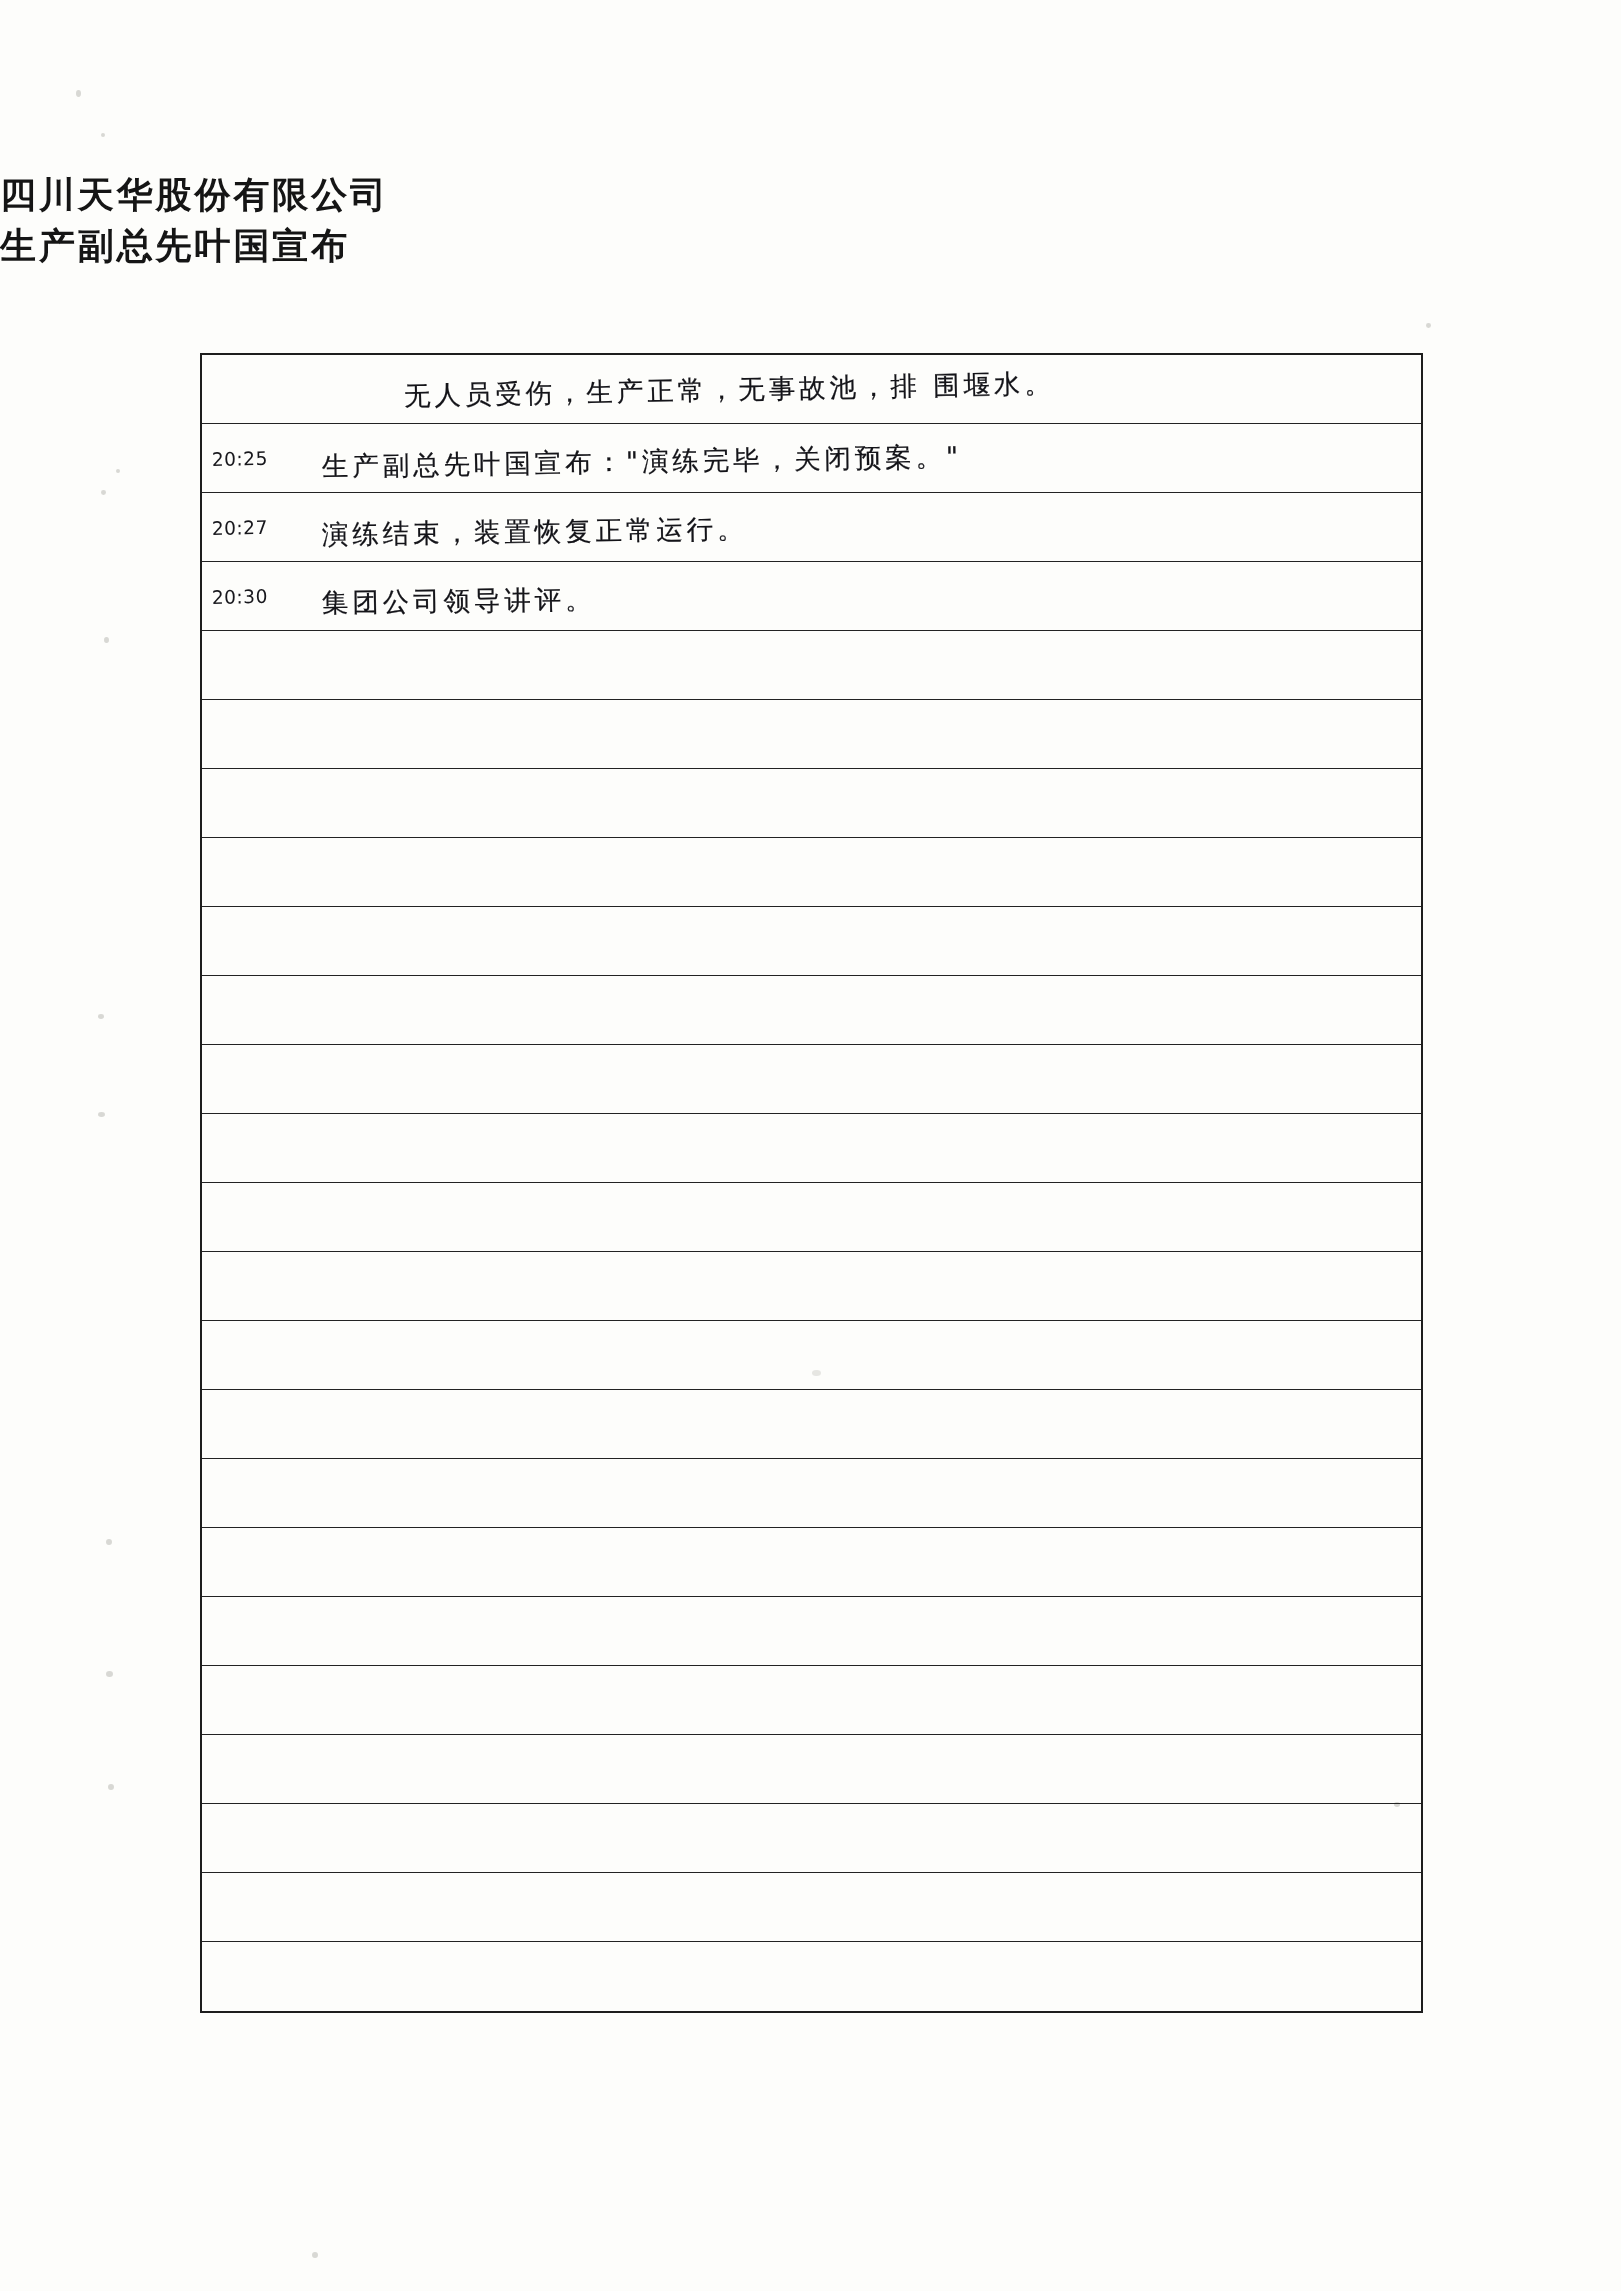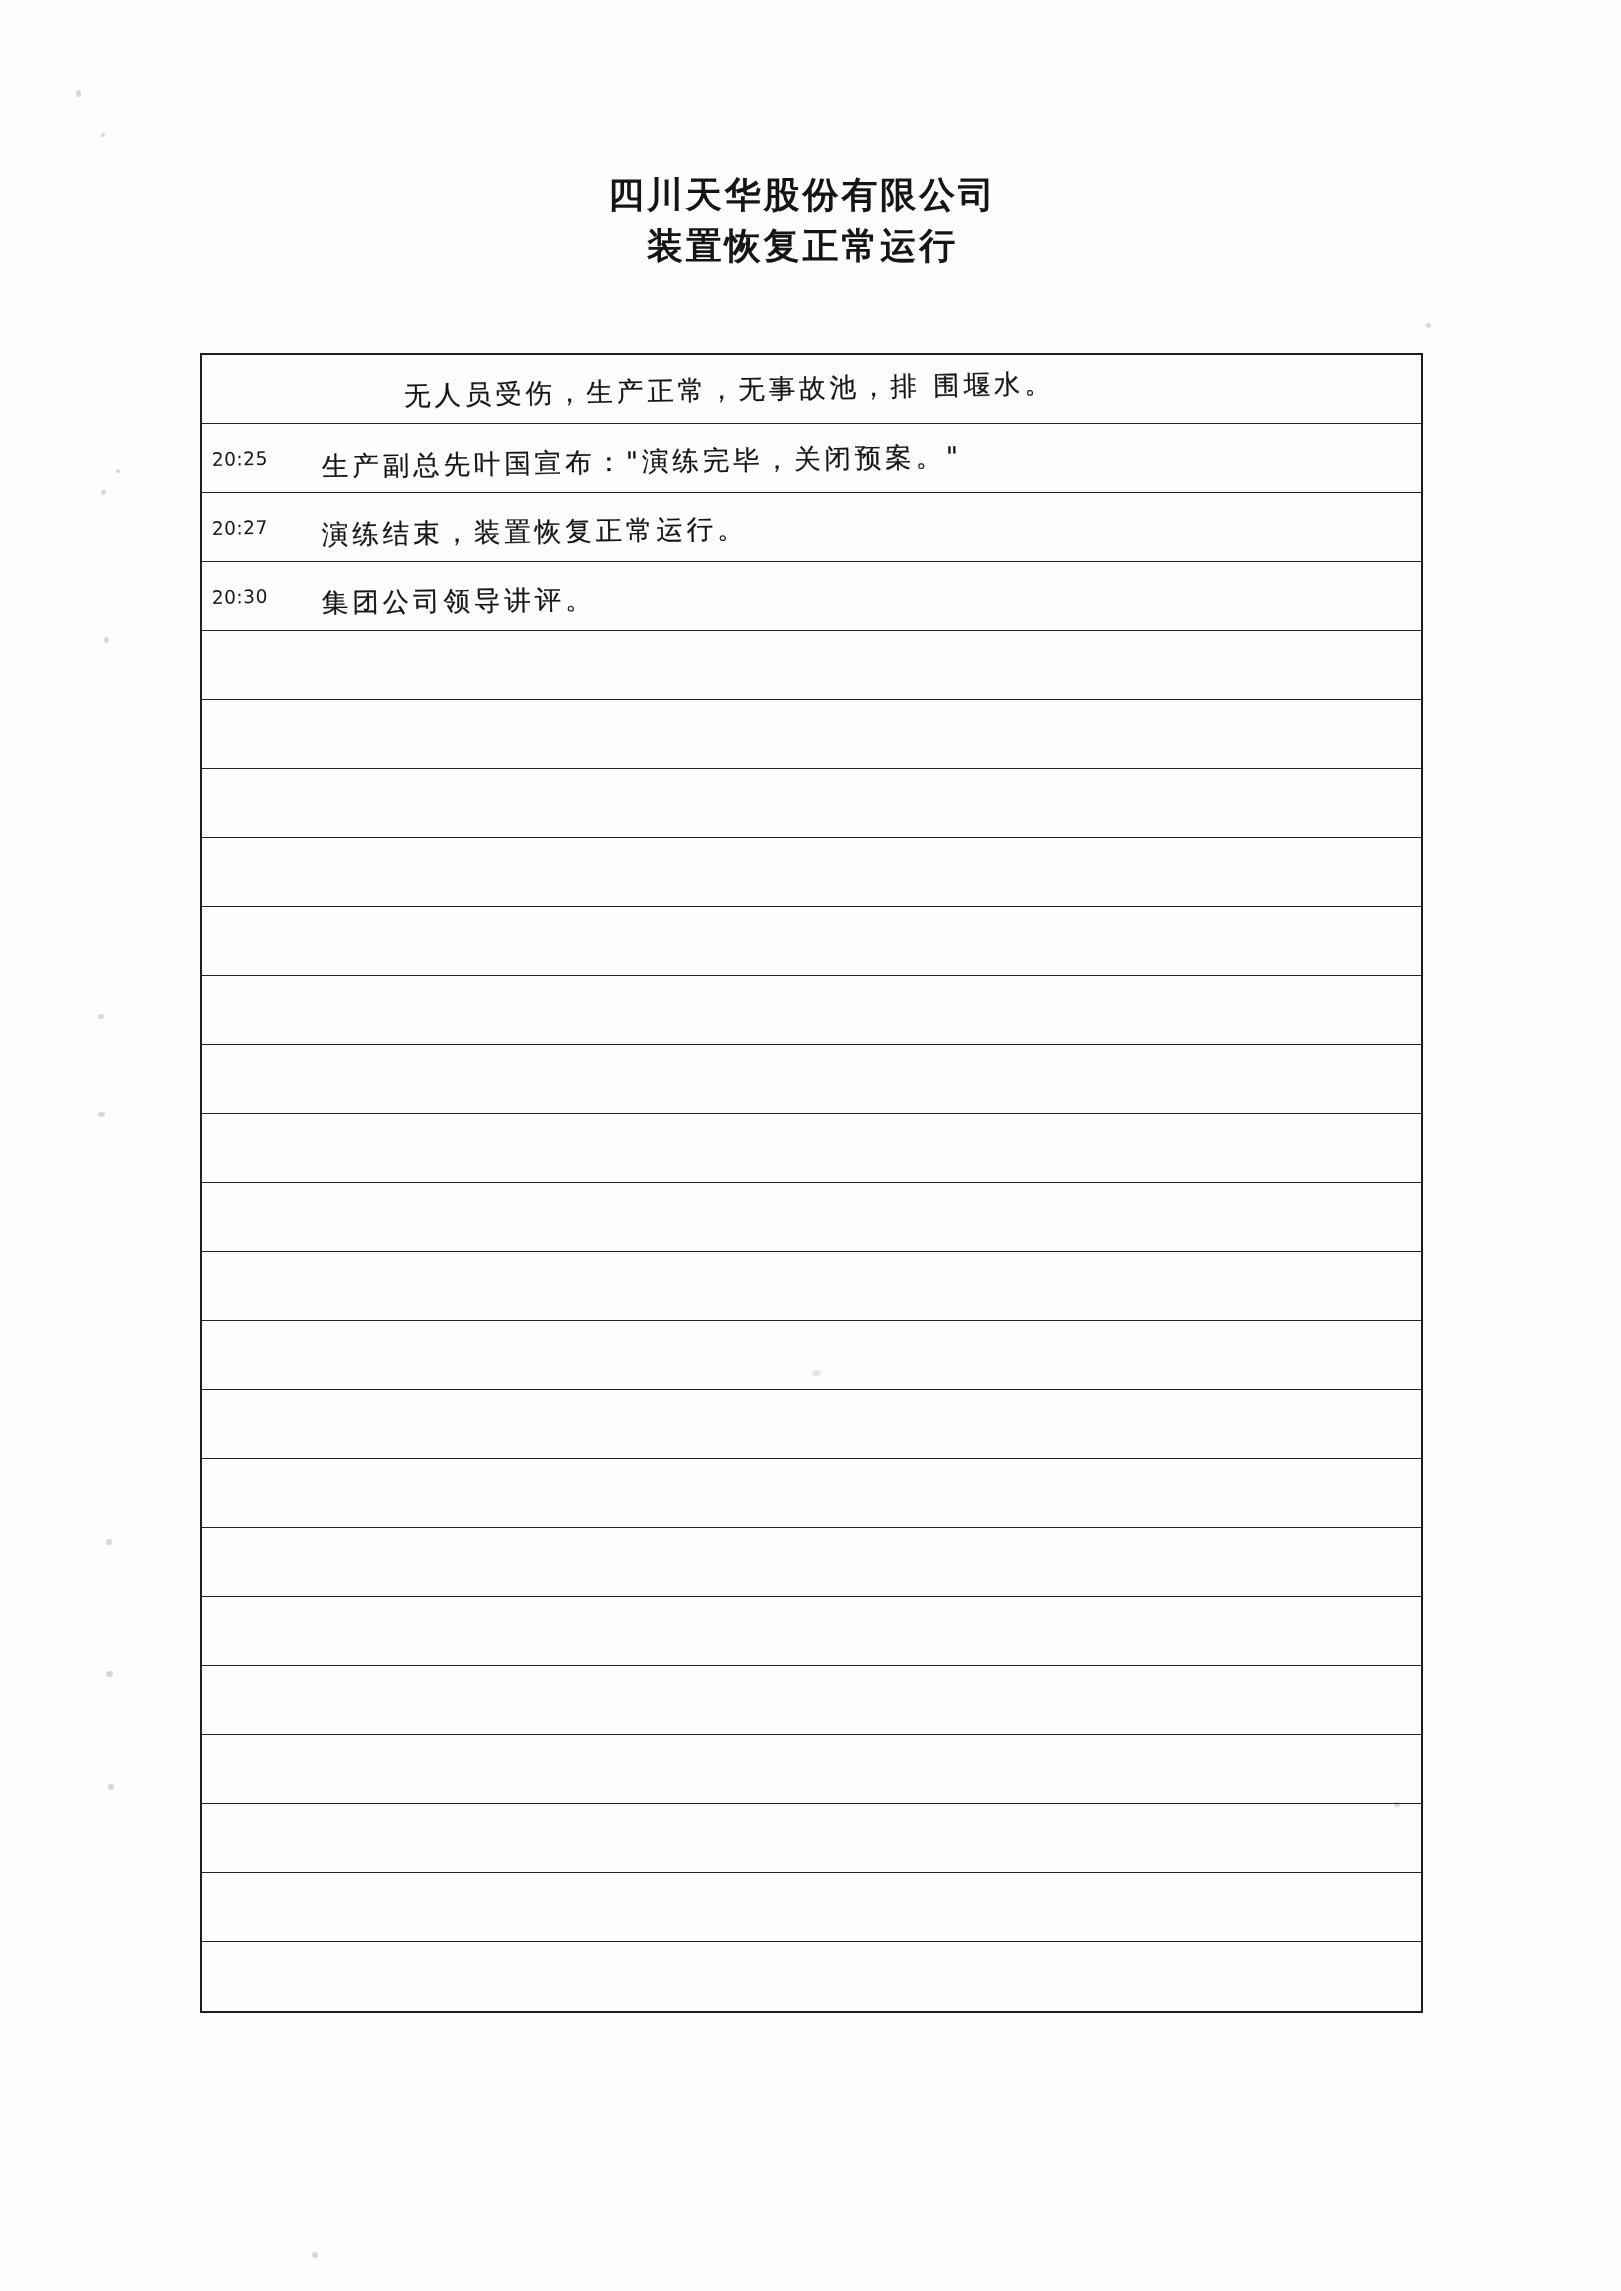--- a/index.html
+++ b/index.html
@@ -29,21 +29,20 @@
     background: #b9b9b4;
     border-radius: 50%;
     opacity: .55;
   }
 
   .doc-header {
     position: absolute;
     left: 0;
     right: 16px;
     top: 169px;
-    text-align: center;
   }
   .doc-title-line {
     font-family: "DejaVu Sans", sans-serif;
     font-weight: bold;
     font-size: 36px;
     letter-spacing: 2.9px;
     color: #151515;
     line-height: 1.42;
   }
 
@@ -124,21 +123,21 @@
   <div class="speck" style="left:106px;top:1539px;width:5.9px;height:5.9px;"></div>
   <div class="speck" style="left:106px;top:1671px;width:6.9px;height:5.9px;"></div>
   <div class="speck" style="left:108px;top:1784px;width:5.9px;height:5.9px;"></div>
   <div class="speck" style="left:1426px;top:323px;width:4.9px;height:4.9px;"></div>
   <div class="speck" style="left:1394px;top:1802px;width:5.9px;height:4.9px;"></div>
   <div class="speck" style="left:312px;top:2252px;width:5.9px;height:5.9px;"></div>
   <div class="speck" style="left:812px;top:1370px;width:8.8px;height:5.9px;opacity:.35;"></div>
 
   <div class="doc-header">
     <div class="doc-title-line">四川天华股份有限公司</div>
-    <div class="doc-title-line">装置恢复正常运行</div>
+    <div class="doc-title-line">生产副总先叶国宣布</div>
   </div>
 
   <div class="sheet">
 
     <div class="row">
       <div class="hw">
         <div class="hw-time"></div>
         <div class="hw-text handwritten ink-a indent-1">无人员受伤，生产正常，无事故池，排 围堰水。</div>
       </div>
     </div>

